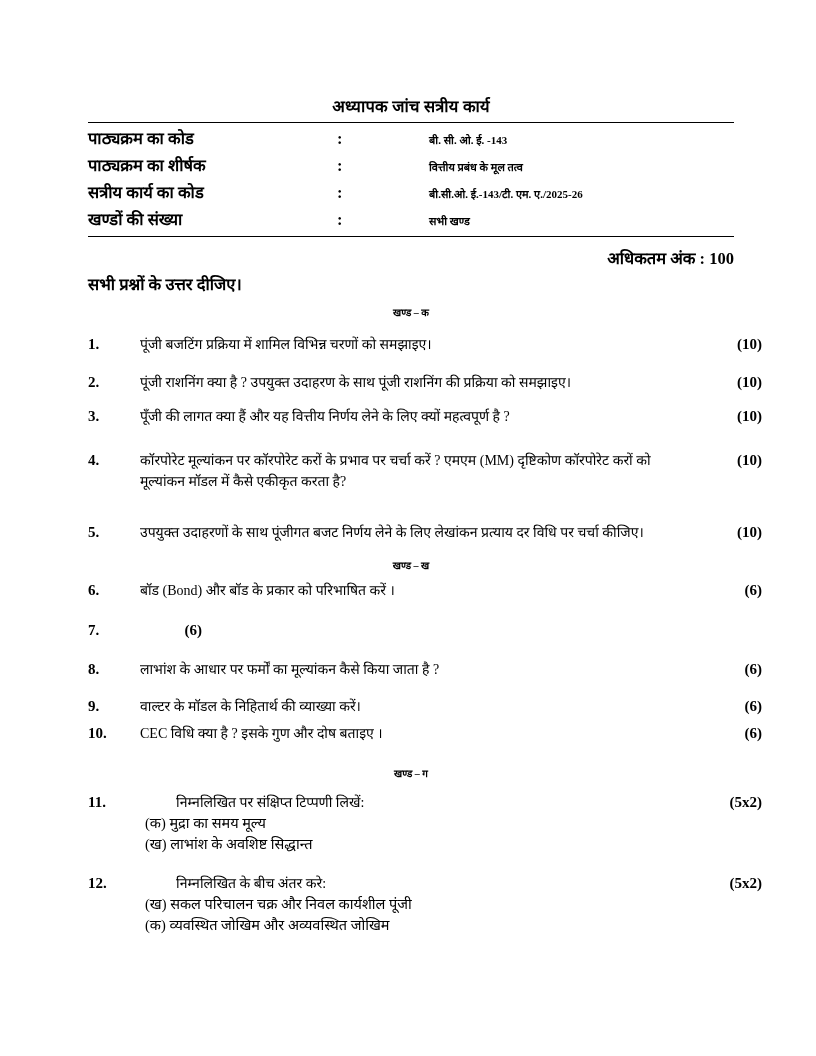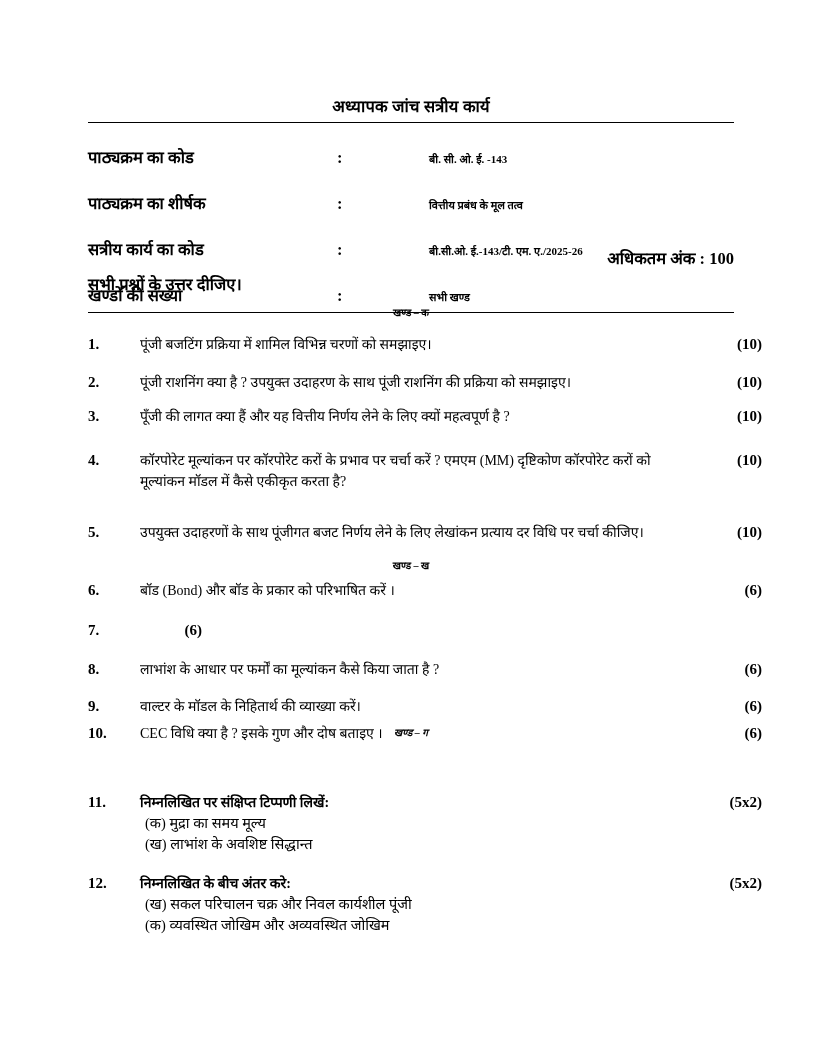--- a/index.html
+++ b/index.html
@@ -45,21 +45,20 @@
     width: 646px;
     border-top: 1.6px solid #000;
     border-bottom: 1.6px solid #000;
     box-sizing: border-box;
     padding: 2px 0 3px 0;
   }
   .meta-row {
     display: flex;
     align-items: baseline;
     height: 27px;
-    margin-top: 19px;
   }
   .meta-label {
     width: 249px;
     flex: 0 0 249px;
     font-size: 16.5px;
     font-weight: bold;
     line-height: 27px;
   }
   .meta-colon {
     width: 92px;
@@ -102,21 +101,21 @@
     position: absolute;
     left: 88px;
     width: 646px;
     text-align: center;
     font-size: 10px;
     font-weight: bold;
     line-height: 20px;
   }
   .sec-a { top: 303px; }
   .sec-b { top: 556px; }
-  .sec-c { top: 723px; font-style: italic; }
+  .sec-c { top: 764px; }
 
   
   .q-row {
     position: absolute;
     left: 88px;
     width: 674px;
     display: flex;
     align-items: flex-start;
   }
   .q-num {
@@ -129,21 +128,22 @@
   .q-body {
     flex: 1 1 auto;
     padding-right: 8px;
   }
   .q-text {
     font-size: 14px;
     line-height: 21px;
     font-weight: normal;
   }
   .q-text.bold {
-    font-weight: bold;
+    font-weight: normal;
+    margin-left: 36px;
   }
   .q-marks {
     flex: 0 0 62px;
     text-align: right;
     font-size: 15px;
     font-weight: bold;
     line-height: 21px;
   }
   .q-sub {
     font-size: 14.5px;

